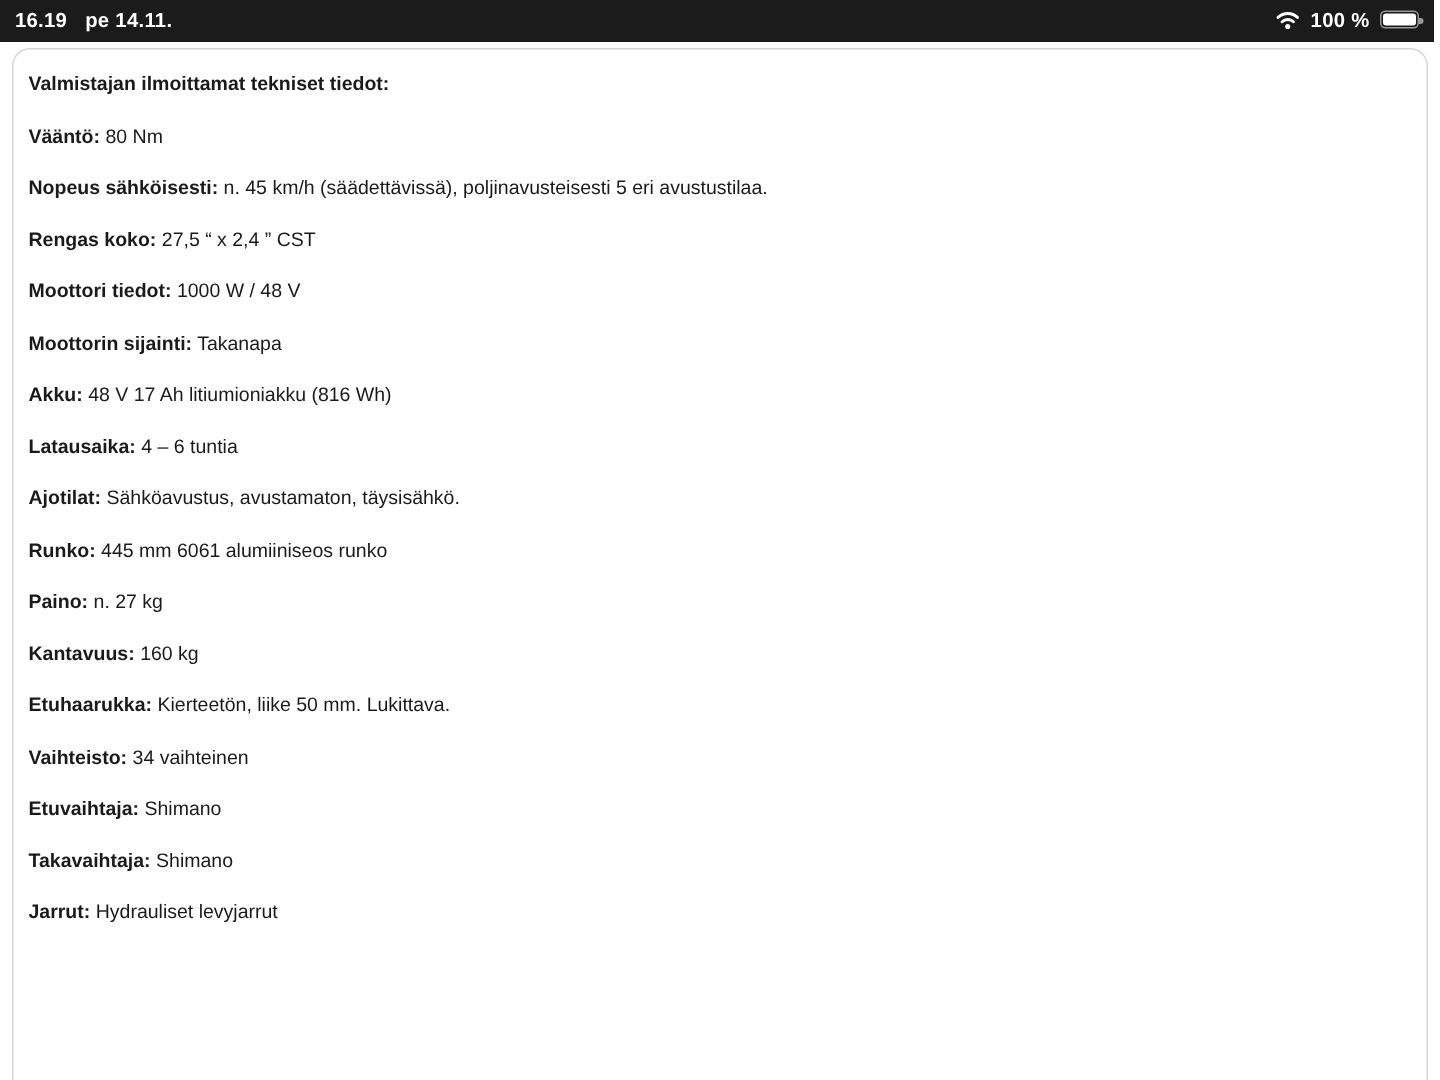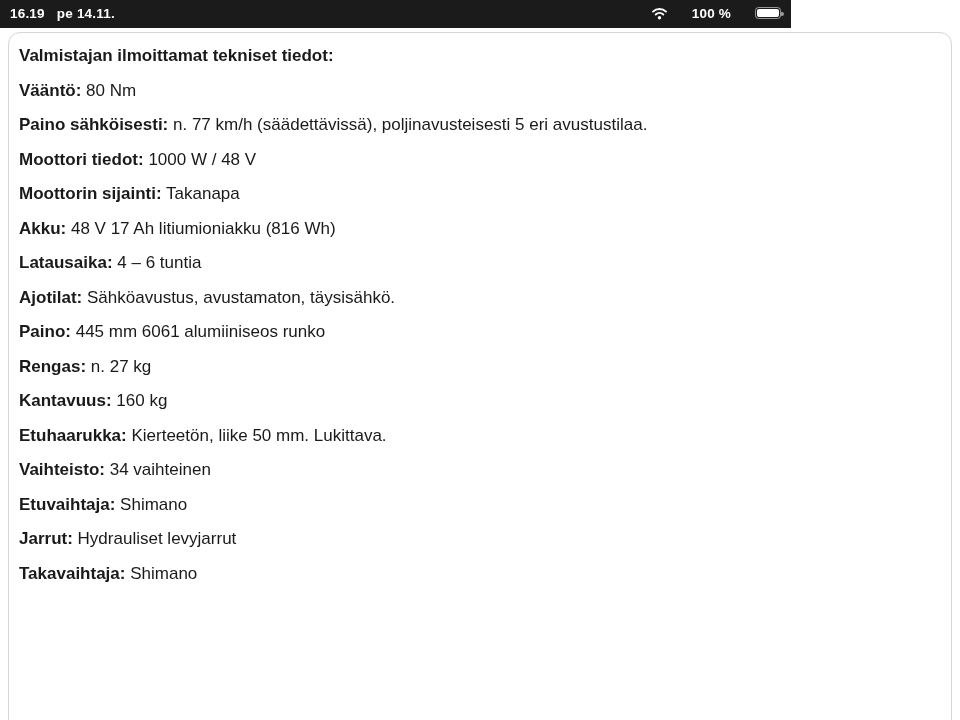--- a/index.html
+++ b/index.html
@@ -5,30 +5,30 @@
   * { margin: 0; padding: 0; box-sizing: border-box; }
   html, body {
     width: 960px; height: 720px;
     overflow: hidden;
     background: #ffffff;
     font-family: "Liberation Sans", "DejaVu Sans", sans-serif;
   }
   
   .statusbar {
     position: absolute; top: 0; left: 0;
-    width: 791px; height: 28px;
+    width: 956px; height: 28px;
     background: #1b1b1b;
     color: #ffffff;
     display: flex; align-items: center; justify-content: space-between;
     padding: 0 10px 2px 10px;
     font-size: 13.5px; font-weight: 700;
     letter-spacing: 0.2px;
   }
   .sb-left { display: flex; align-items: center; gap: 12px; }
-  .sb-right { display: flex; align-items: center; gap: 24px; }
+  .sb-right { display: flex; align-items: center; gap: 7px; }
   .wifi { display: inline-flex; align-items: flex-end; }
   .batt {
     position: relative;
     display: inline-block;
     width: 26px; height: 12px;
     border: 1px solid rgba(255,255,255,0.55);
     border-radius: 3.5px;
     padding: 1px;
   }
   .batt-fill {
@@ -46,21 +46,21 @@
     position: absolute;
     left: 8px; right: 8px; top: 32px; bottom: -24px;
     background: #ffffff;
     border: 1px solid #d6d6d6;
     border-radius: 12px;
     padding: 13px 12px 20px 10px;
     color: #1a1a1a;
     overflow: hidden;
   }
   .spec {
-    font-size: 17px;
+    font-size: 13px;
     line-height: 20.5px;
     margin-bottom: 14px;
     color: #1a1a1a;
   }
   .spec strong { font-weight: 700; }
 </style>
 </head>
 <body>
 
 <div class="statusbar">
@@ -82,44 +82,45 @@
       <span class="batt-cap"></span>
     </span>
   </div>
 </div>
 
 <div class="card">
   <p class="spec"><strong>Valmistajan ilmoittamat tekniset tiedot:</strong></p>
   <div id="specs-list">
   <p class="spec"><strong>Vääntö:</strong> <span>80 Nm</span></p>
 
-  <p class="spec"><strong>Paino sähköisesti:</strong> <span>n. 77 km/h (säädettävissä), poljinavusteisesti 5 eri avustustilaa.</span></p>
+  <p class="spec"><strong>Nopeus sähköisesti:</strong> <span>n. 45 km/h (säädettävissä), poljinavusteisesti 5 eri avustustilaa.</span></p>
 
+  <p class="spec"><strong>Rengas koko:</strong> <span>27,5 “ x 2,4 ” CST</span></p>
 
   <p class="spec"><strong>Moottori tiedot:</strong> <span>1000 W / 48 V</span></p>
 
   <p class="spec"><strong>Moottorin sijainti:</strong> <span>Takanapa</span></p>
 
   <p class="spec"><strong>Akku:</strong> <span>48 V 17 Ah litiumioniakku (816 Wh)</span></p>
 
 
   <p class="spec"><strong>Latausaika:</strong> <span>4 – 6 tuntia</span></p>
 
 
   <p class="spec"><strong>Ajotilat:</strong> <span>Sähköavustus, avustamaton, täysisähkö.</span></p>
 
-  <p class="spec"><strong>Paino:</strong> <span>445 mm 6061 alumiiniseos runko</span></p>
+  <p class="spec"><strong>Runko:</strong> <span>445 mm 6061 alumiiniseos runko</span></p>
 
-  <p class="spec"><strong>Rengas:</strong> <span>n. 27 kg</span></p>
+  <p class="spec"><strong>Paino:</strong> <span>n. 27 kg</span></p>
 
   <p class="spec"><strong>Kantavuus:</strong> <span>160 kg</span></p>
 
   <p class="spec"><strong>Etuhaarukka:</strong> <span>Kierteetön, liike 50 mm. Lukittava.</span></p>
 
   <p class="spec"><strong>Vaihteisto:</strong> <span>34 vaihteinen</span></p>
 
   <p class="spec"><strong>Etuvaihtaja:</strong> <span>Shimano</span></p>
 
+  <p class="spec"><strong>Takavaihtaja:</strong> <span>Shimano</span></p>
+
   <p class="spec"><strong>Jarrut:</strong> <span>Hydrauliset levyjarrut</span></p>
-
-  <p class="spec"><strong>Takavaihtaja:</strong> <span>Shimano</span></p>
 </div>
 </div>
 
 </body></html>

